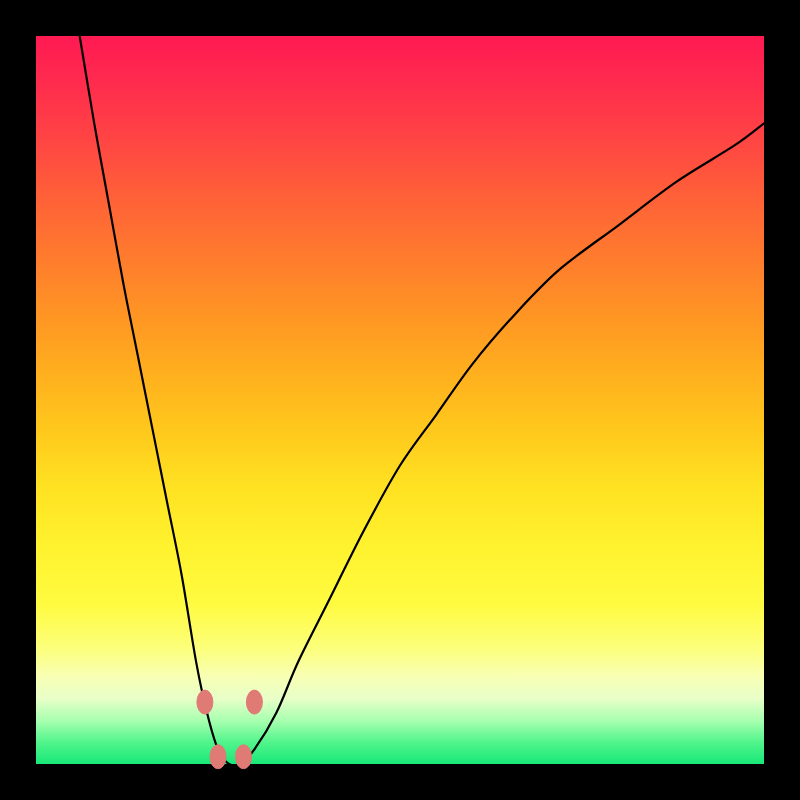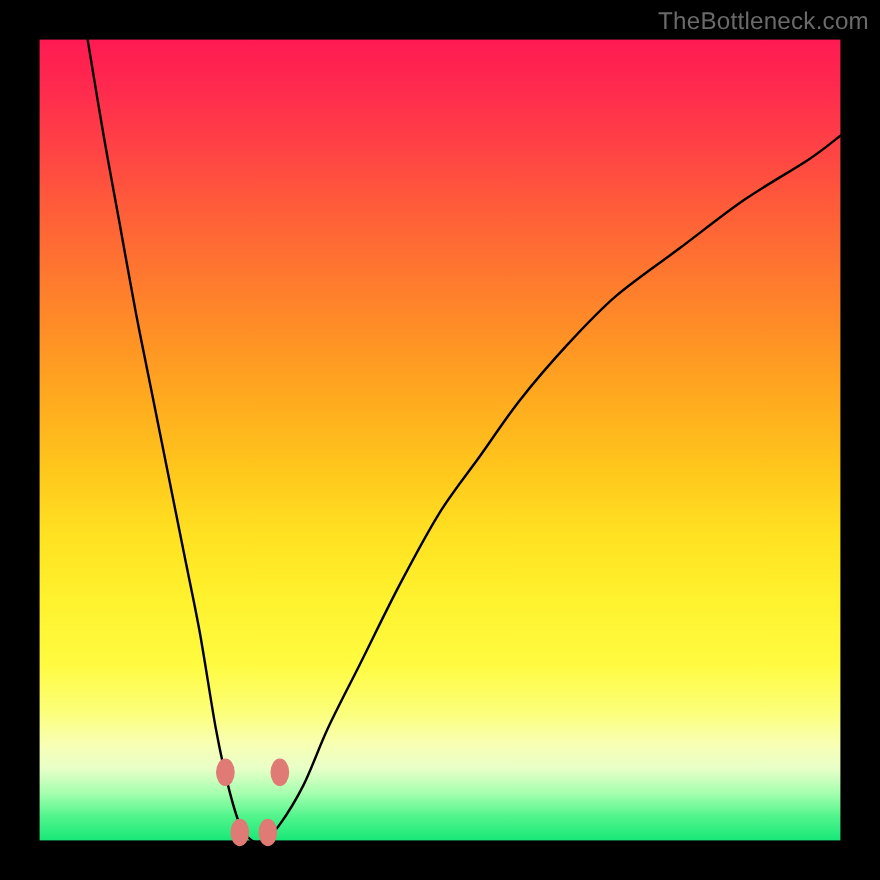--- a/index.html
+++ b/index.html
@@ -85,14 +85,13 @@
     <svg class="curve" viewBox="0 0 728 728" preserveAspectRatio="none">
       <path id="curve-path" fill="none" stroke="#000000" stroke-width="2.2" stroke-linecap="round" stroke-linejoin="round" d="M 43.68 0.00 C 46.01 13.98, 53.58 60.57, 58.24 87.36 C 62.90 114.15, 68.14 141.81, 72.80 167.44 C 77.46 193.07, 82.70 223.06, 87.36 247.52 C 92.02 271.98, 97.26 297.02, 101.92 320.32 C 106.58 343.62, 111.82 369.82, 116.48 393.12 C 121.14 416.42, 126.38 442.62, 131.04 465.92 C 135.70 489.22, 140.94 513.09, 145.60 538.72 C 150.26 564.35, 156.08 603.95, 160.16 626.08 C 164.24 648.21, 167.59 663.06, 171.08 677.04 C 174.57 691.02, 178.51 705.29, 182.00 713.44 C 185.49 721.59, 189.43 725.67, 192.92 728.00 C 196.41 730.33, 199.76 730.33, 203.84 728.00 C 207.92 725.67, 212.58 721.59, 218.40 713.44 C 224.22 705.29, 233.25 691.02, 240.24 677.04 C 247.23 663.06, 253.93 643.55, 262.08 626.08 C 270.23 608.61, 280.72 588.81, 291.20 567.84 C 301.68 546.87, 315.95 517.17, 327.60 495.04 C 339.25 472.91, 352.35 448.16, 364.00 429.52 C 375.65 410.88, 388.75 394.87, 400.40 378.56 C 412.05 362.25, 423.99 343.91, 436.80 327.60 C 449.61 311.29, 466.50 291.78, 480.48 276.64 C 494.46 261.50, 507.85 246.94, 524.16 232.96 C 540.47 218.98, 563.76 203.26, 582.40 189.28 C 601.04 175.30, 622.00 158.41, 640.64 145.60 C 659.28 132.79, 684.90 118.52, 698.88 109.20 C 712.86 99.88, 723.34 90.85, 728.00 87.36"></path>
       <g id="markers-group">
           <ellipse cx="168.90" cy="666.12" rx="8" ry="12" class="marker" fill="#e07a74"></ellipse>
           <ellipse cx="218.40" cy="666.12" rx="8" ry="12" class="marker" fill="#e07a74"></ellipse>
           <ellipse cx="182.00" cy="720.72" rx="8" ry="12" class="marker" fill="#e07a74"></ellipse>
           <ellipse cx="207.48" cy="720.72" rx="8" ry="12" class="marker" fill="#e07a74"></ellipse>
         </g>
     </svg>
   </div>
-  <div class="watermark">TheBottleneck.com</div>
 </div>
 
 </body></html>

